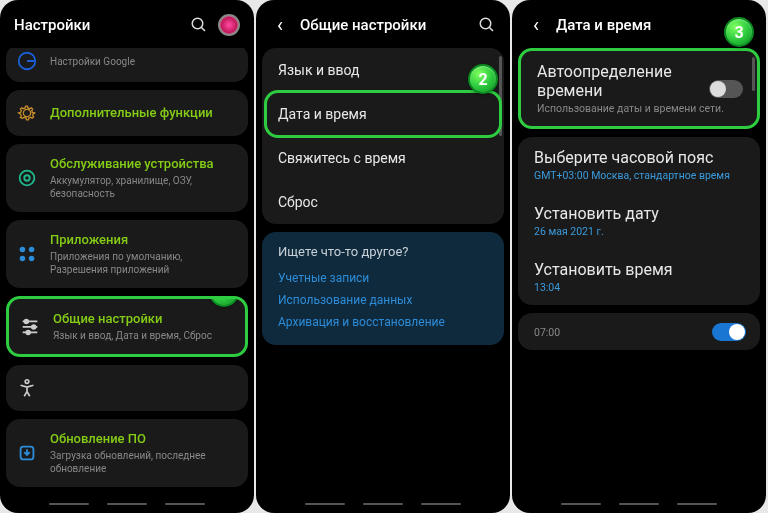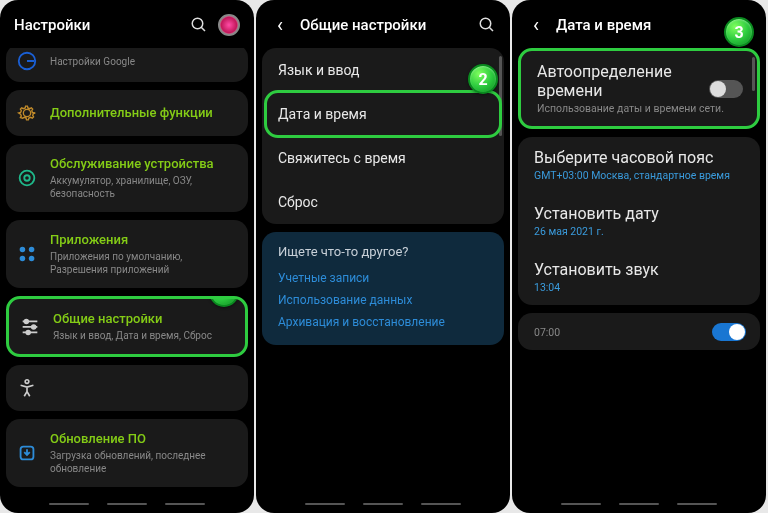--- a/index.html
+++ b/index.html
@@ -377,21 +377,21 @@
     <div class="card">
       <div class="dt-item">
         <div class="dt-title">Выберите часовой пояс</div>
         <div class="dt-sub blue">GMT+03:00 Москва, стандартное время</div>
       </div>
       <div class="dt-item">
         <div class="dt-title">Установить дату</div>
         <div class="dt-sub blue">26 мая 2021 г.</div>
       </div>
       <div class="dt-item">
-        <div class="dt-title">Установить звук</div>
+        <div class="dt-title">Установить время</div>
         <div class="dt-sub blue">13:04</div>
       </div>
     </div>
     <div class="card">
       <div class="dt-item">
         <div class="dt-sub">07:00</div>
         <div class="toggle on"></div>
       </div>
     </div>
   </div>

